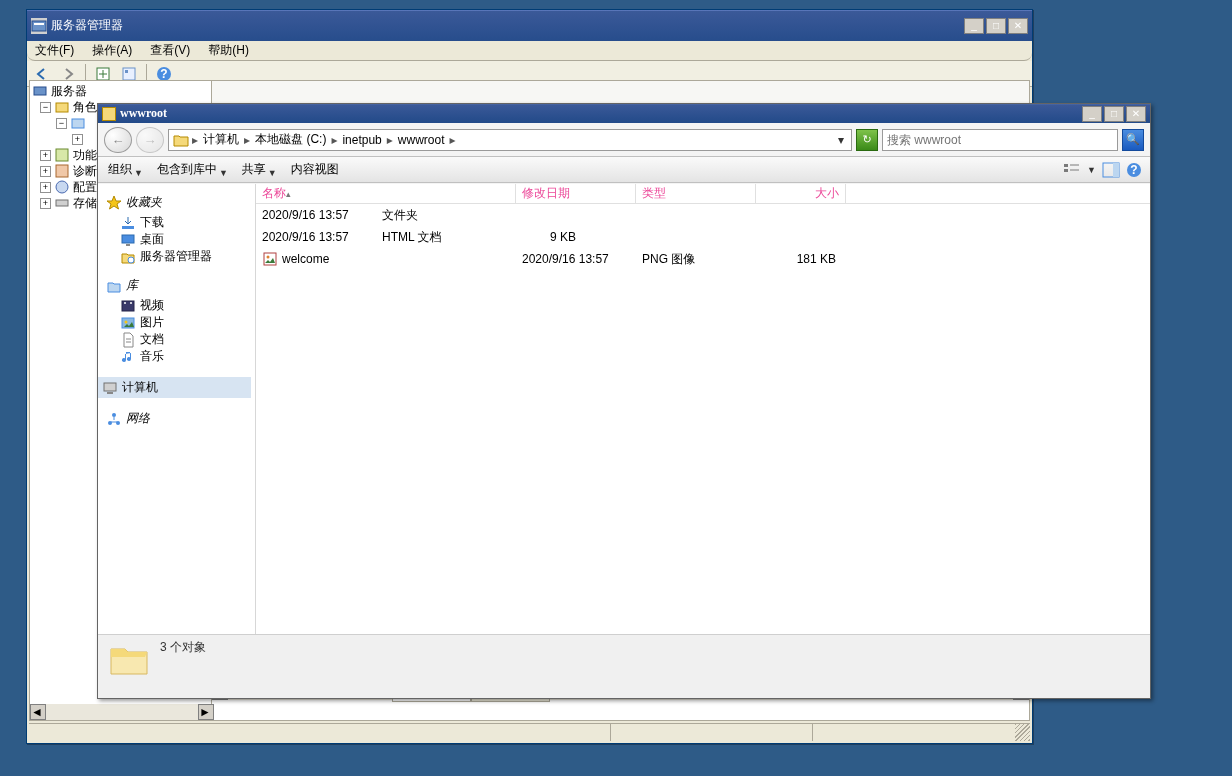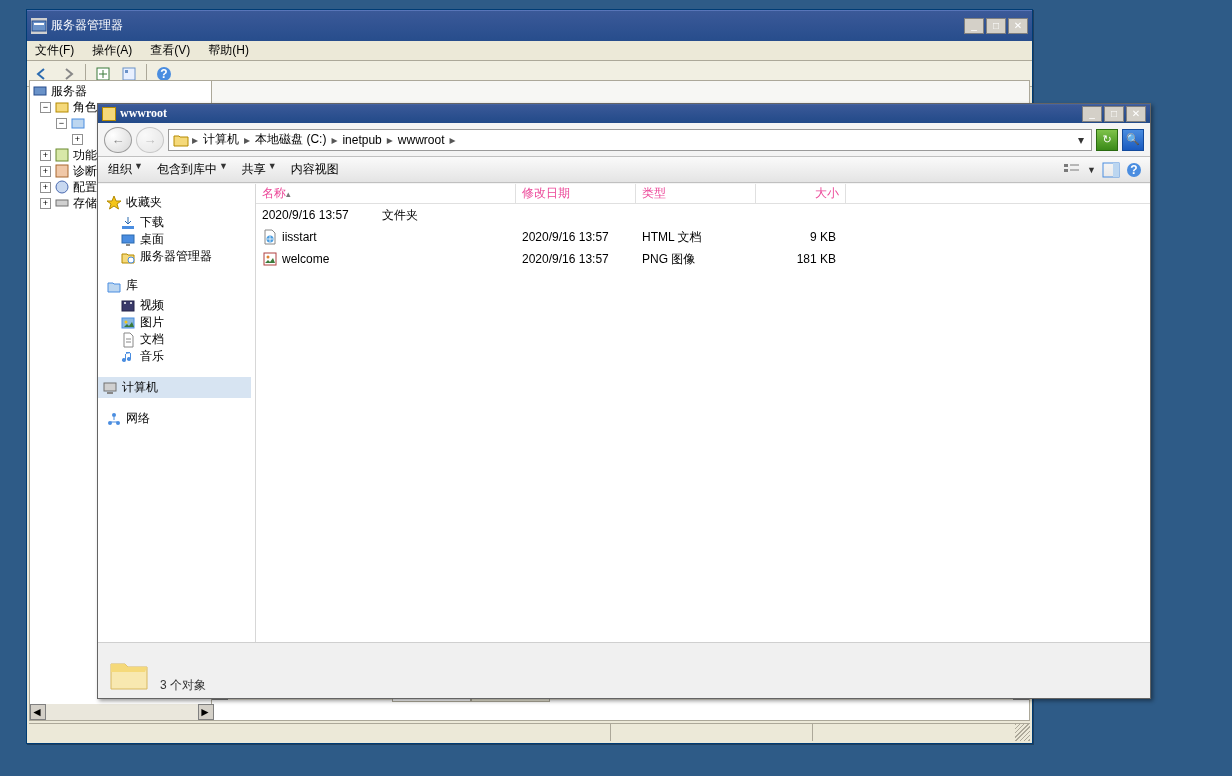--- a/index.html
+++ b/index.html
@@ -4,21 +4,21 @@
 <style>
 * { margin: 0; padding: 0; box-sizing: border-box; font-family: "SimSun", "Microsoft YaHei", sans-serif; font-size: 12px; }
 body { background: #2e5b87; width: 1232px; height: 776px; position: relative; overflow: hidden; }
 
 
 .srvmgr { position: absolute; left: 26px; top: 9px; width: 1007px; height: 735px; background: #ece9d8; border: 1px solid #003c74; box-shadow: 1px 1px 0 rgba(0,0,0,.3); }
 .srvmgr-titlebar { height: 31px; background: linear-gradient(#7a96df,#3b5998 3%,#274d8c); color: #fff; display: flex; align-items: center; padding: 0 4px; }
 .srvmgr-titlebar .ico { width: 16px; height: 16px; margin-right: 4px; display:inline-block; background:#d0d0d0;}
 .winbtns { margin-left: auto; display:flex; gap:2px;}
 .winbtn { width:20px; height:16px; background:#d4d0c8; border:1px solid #808080; display:flex; align-items:center; justify-content:center; font-size:10px; line-height:1; cursor:default;}
-.srvmgr-menubar { height:20px; background:#ece9d8; display:flex; align-items:center; padding:0 4px; gap:10px; border-bottom:1px solid #aca899; }
+.srvmgr-menubar { height:20px; background:#ece9d8; display:flex; align-items:center; padding:0 4px; gap:10px; border-bottom:1px solid #aca899;border-radius:8px; }
 .srvmgr-menubar span { padding:1px 4px; }
 .srvmgr-toolbar { height:26px; background:#f1efe2; border-bottom:1px solid #aca899; display:flex; align-items:center; padding:0 4px; gap:4px;}
 .tb-btn { width:22px; height:22px; border:1px solid transparent; display:flex; align-items:center; justify-content:center; }
 .tb-sep { width:1px; height:20px; background:#aca899; margin:0 2px;}
 .tb-btn.help { }
 
 .srvmgr-body { position:absolute; top:70px; left:2px; right:2px; bottom:22px; background:#fff; border:1px solid #aca899; display:flex; }
 .srvmgr-tree { width:182px; background:#fff; border-right:1px solid #aca899; padding:2px; overflow:hidden;}
 .tree-row { display:flex; align-items:center; height:16px; white-space:nowrap; }
 .tree-sign { width:11px; height:11px; border:1px solid #919191; background:#fff; display:inline-flex; align-items:center; justify-content:center; font-size:9px; line-height:1; margin-right:3px; color:#000;}
@@ -48,29 +48,29 @@
 .addrbox { flex:1; height:22px; background:#fff; border:1px solid #9a9a9a; display:flex; align-items:center; padding:0 2px; gap:2px; overflow:hidden;}
 .crumb { display:flex; align-items:center; gap:1px; padding:0 2px; white-space:nowrap;}
 .crumb-sep { color:#555; padding:0 1px;}
 .addr-drop { width:16px; text-align:center; color:#333;}
 .refresh-btn { width:22px; height:22px; background:linear-gradient(#7ec24a,#3a8a18); border:1px solid #2a6a10; display:flex; align-items:center; justify-content:center; color:#fff; font-size:11px;}
 .searchbox { width:236px; height:22px; background:#fff; border:1px solid #9a9a9a; display:flex; align-items:center;}
 .searchbox input { border:none; outline:none; flex:1; padding:0 4px; color:#7a7a7a; font-style:normal; font-family:inherit; font-size:12px;}
 .searchgo { width:22px; height:22px; background:linear-gradient(#4a8de0,#1a5abf); border:1px solid #134a9c; display:flex; align-items:center; justify-content:center; color:#fff; font-size:11px;}
 
 .exp-toolbar { height:26px; background:linear-gradient(#fafafa,#e4e4e4); border-bottom:1px solid #c0c0c0; display:flex; align-items:center; padding:0 6px; gap:6px;}
-.exp-tb-item { display:flex; align-items:flex-start; gap:2px; padding:2px 4px;}
+.exp-tb-item { display:flex; align-items:flex-end; gap:2px; padding:2px 4px;}
 .drop-arrow { font-size:9px; color:#333;}
 .exp-tb-right { margin-left:auto; display:flex; align-items:center; gap:6px;}
 .view-ico { width:18px; height:16px; display:inline-block;}
 
 .exp-body { position:absolute; top:80px; left:0; right:0; bottom:56px; display:flex; background:#fff;}
 .exp-nav { width:158px; background:#fff; border-right:1px solid #d7d7d7; padding:10px 4px 4px 8px;}
 .nav-group { margin-bottom:12px;}
-.nav-head { display:flex; align-items:center; gap:4px; font-weight:normal; margin-bottom:3px;}
+.nav-head { display:flex; align-items:center; gap:4px; font-weight:normal; margin-bottom:3px;font-style:italic;}
 .nav-item { display:flex; align-items:center; gap:4px; padding:1px 0 1px 14px; height:17px;}
 .nav-sel { background:#d7e4f2; width:100%; padding:2px 0 2px 4px; display:flex; align-items:center; gap:4px;}
 .nav-ico { width:16px; height:16px; display:inline-block;}
 
 .exp-list { flex:1; display:flex; flex-direction:column;}
 .col-headers { height:20px; border-bottom:1px solid #e0e0e0; display:flex; align-items:center; background:#fff;}
 .col { padding:0 6px; border-right:1px solid #e0e0e0; height:100%; display:flex; align-items:center; color:#ec4899;}
 .col.sortable::after { content:" ▴"; font-size:9px; color:#777;}
 .col-name { width:260px;}
 .col-date { width:120px;}
@@ -79,21 +79,21 @@
 
 .file-rows { flex:1;}
 .file-row { display:flex; align-items:center; height:22px;}
 .cell { padding:0 6px;}
 .cell-name { width:260px; display:flex; align-items:center; gap:4px;}
 .cell-date { width:120px;}
 .cell-type { width:120px;}
 .cell-size { width:86px; text-align:right;}
 .fico { width:16px; height:16px; display:inline-block;}
 
-.exp-status { position:absolute; left:0; right:0; bottom:0; height:56px; background:#f0f0f0; border-top:1px solid #cfcfcf; display:flex; align-items:flex-end; padding:4px 10px; gap:10px;}
+.exp-status { position:absolute; left:0; right:0; bottom:0; height:64px; background:#f0f0f0; border-top:1px solid #cfcfcf; display:flex; align-items:flex-start; padding:4px 10px; gap:10px;}
 .big-folder { width:42px; height:40px;}
 .status-text { color:#333;}
 
 
 svg { display:block;}
 </style>
 </head>
 <body>
 
 <div class="srvmgr">
@@ -290,20 +290,23 @@
       <span class="crumb-sep">▸</span>
       <span class="crumb">本地磁盘 (C:)</span>
       <span class="crumb-sep">▸</span>
       <span class="crumb">inetpub</span>
       <span class="crumb-sep">▸</span>
       <span class="crumb">wwwroot</span>
       <span class="crumb-sep">▸</span>
       <span class="addr-drop" style="margin-left:auto">▾</span>
     </div>
     <div class="refresh-btn">↻</div>
+    <div class="searchbox">
+      <input placeholder="搜索 wwwroot" style="">
+    </div>
     <div class="searchgo">🔍</div>
   </div>
 
   <div class="exp-toolbar">
     <div class="exp-tb-item">
         <span>组织</span>
         <span class="drop-arrow">▼</span>
       </div>
     <div class="exp-tb-item">
         <span>包含到库中</span>
@@ -461,30 +464,20 @@
         <div class="col col-type">类型</div>
         <div class="col col-size">大小</div>
       </div>
       <div class="file-rows" id="file-rows">
           <div class="file-row">
             <div class="cell cell-date">2020/9/16 13:57</div>
             <div class="cell cell-type">文件夹</div>
             <div class="cell cell-size"></div>
           </div>
           <div class="file-row">
-            <div class="cell cell-name">
-              <span class="fico">
-                <svg width="16" height="16" viewBox="0 0 16 16">
-                  <path d="M3 1h7l3 3v11H3z" fill="#fff" stroke="#888"></path>
-                  <circle cx="8" cy="10" r="3.5" fill="#4a9de0"></circle>
-                  <path d="M5 10h6M8 7v6" stroke="#fff" stroke-width=".8"></path>
-                </svg>
-              </span>
-              <span>iisstart</span>
-            </div>
             <div class="cell cell-date">2020/9/16 13:57</div>
             <div class="cell cell-type">HTML 文档</div>
             <div class="cell cell-size">9 KB</div>
           </div>
           <div class="file-row">
             <div class="cell cell-name">
               <span class="fico">
                 <svg width="16" height="16" viewBox="0 0 16 16">
                   <rect x="2" y="2" width="12" height="12" fill="#fff" stroke="#b04040"></rect>
                   <circle cx="6" cy="6" r="1.5" fill="#e08030"></circle>

